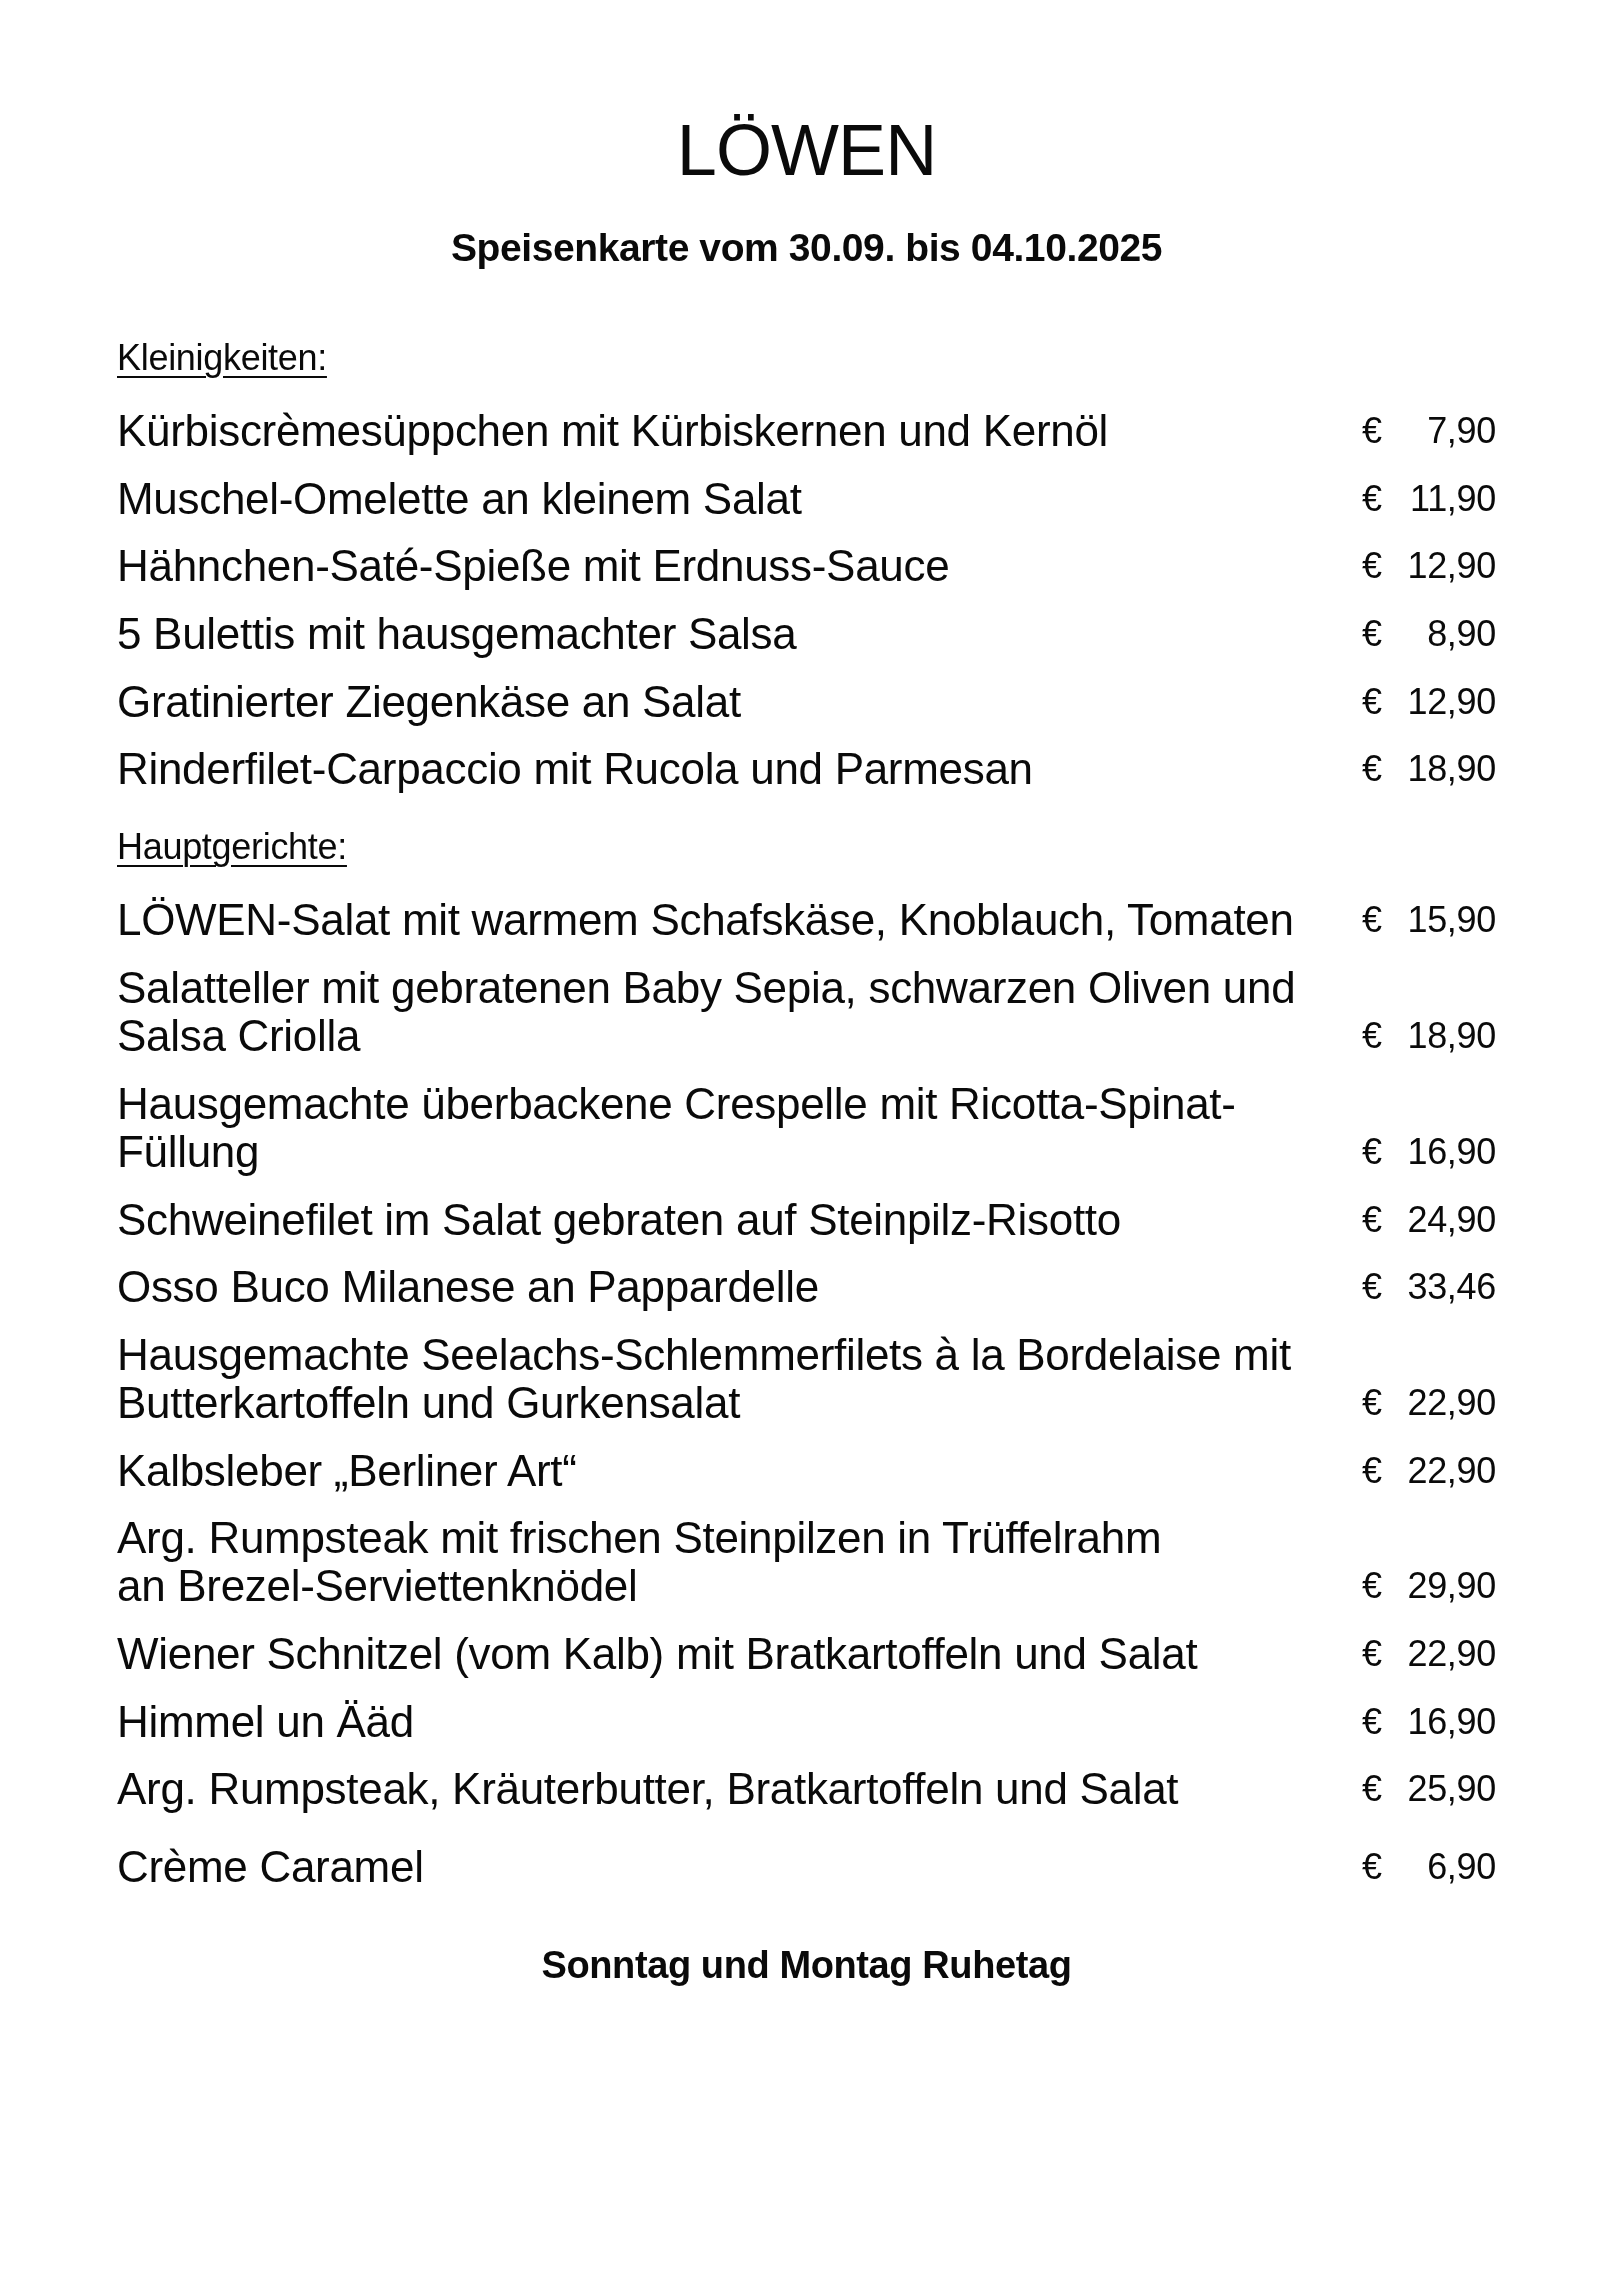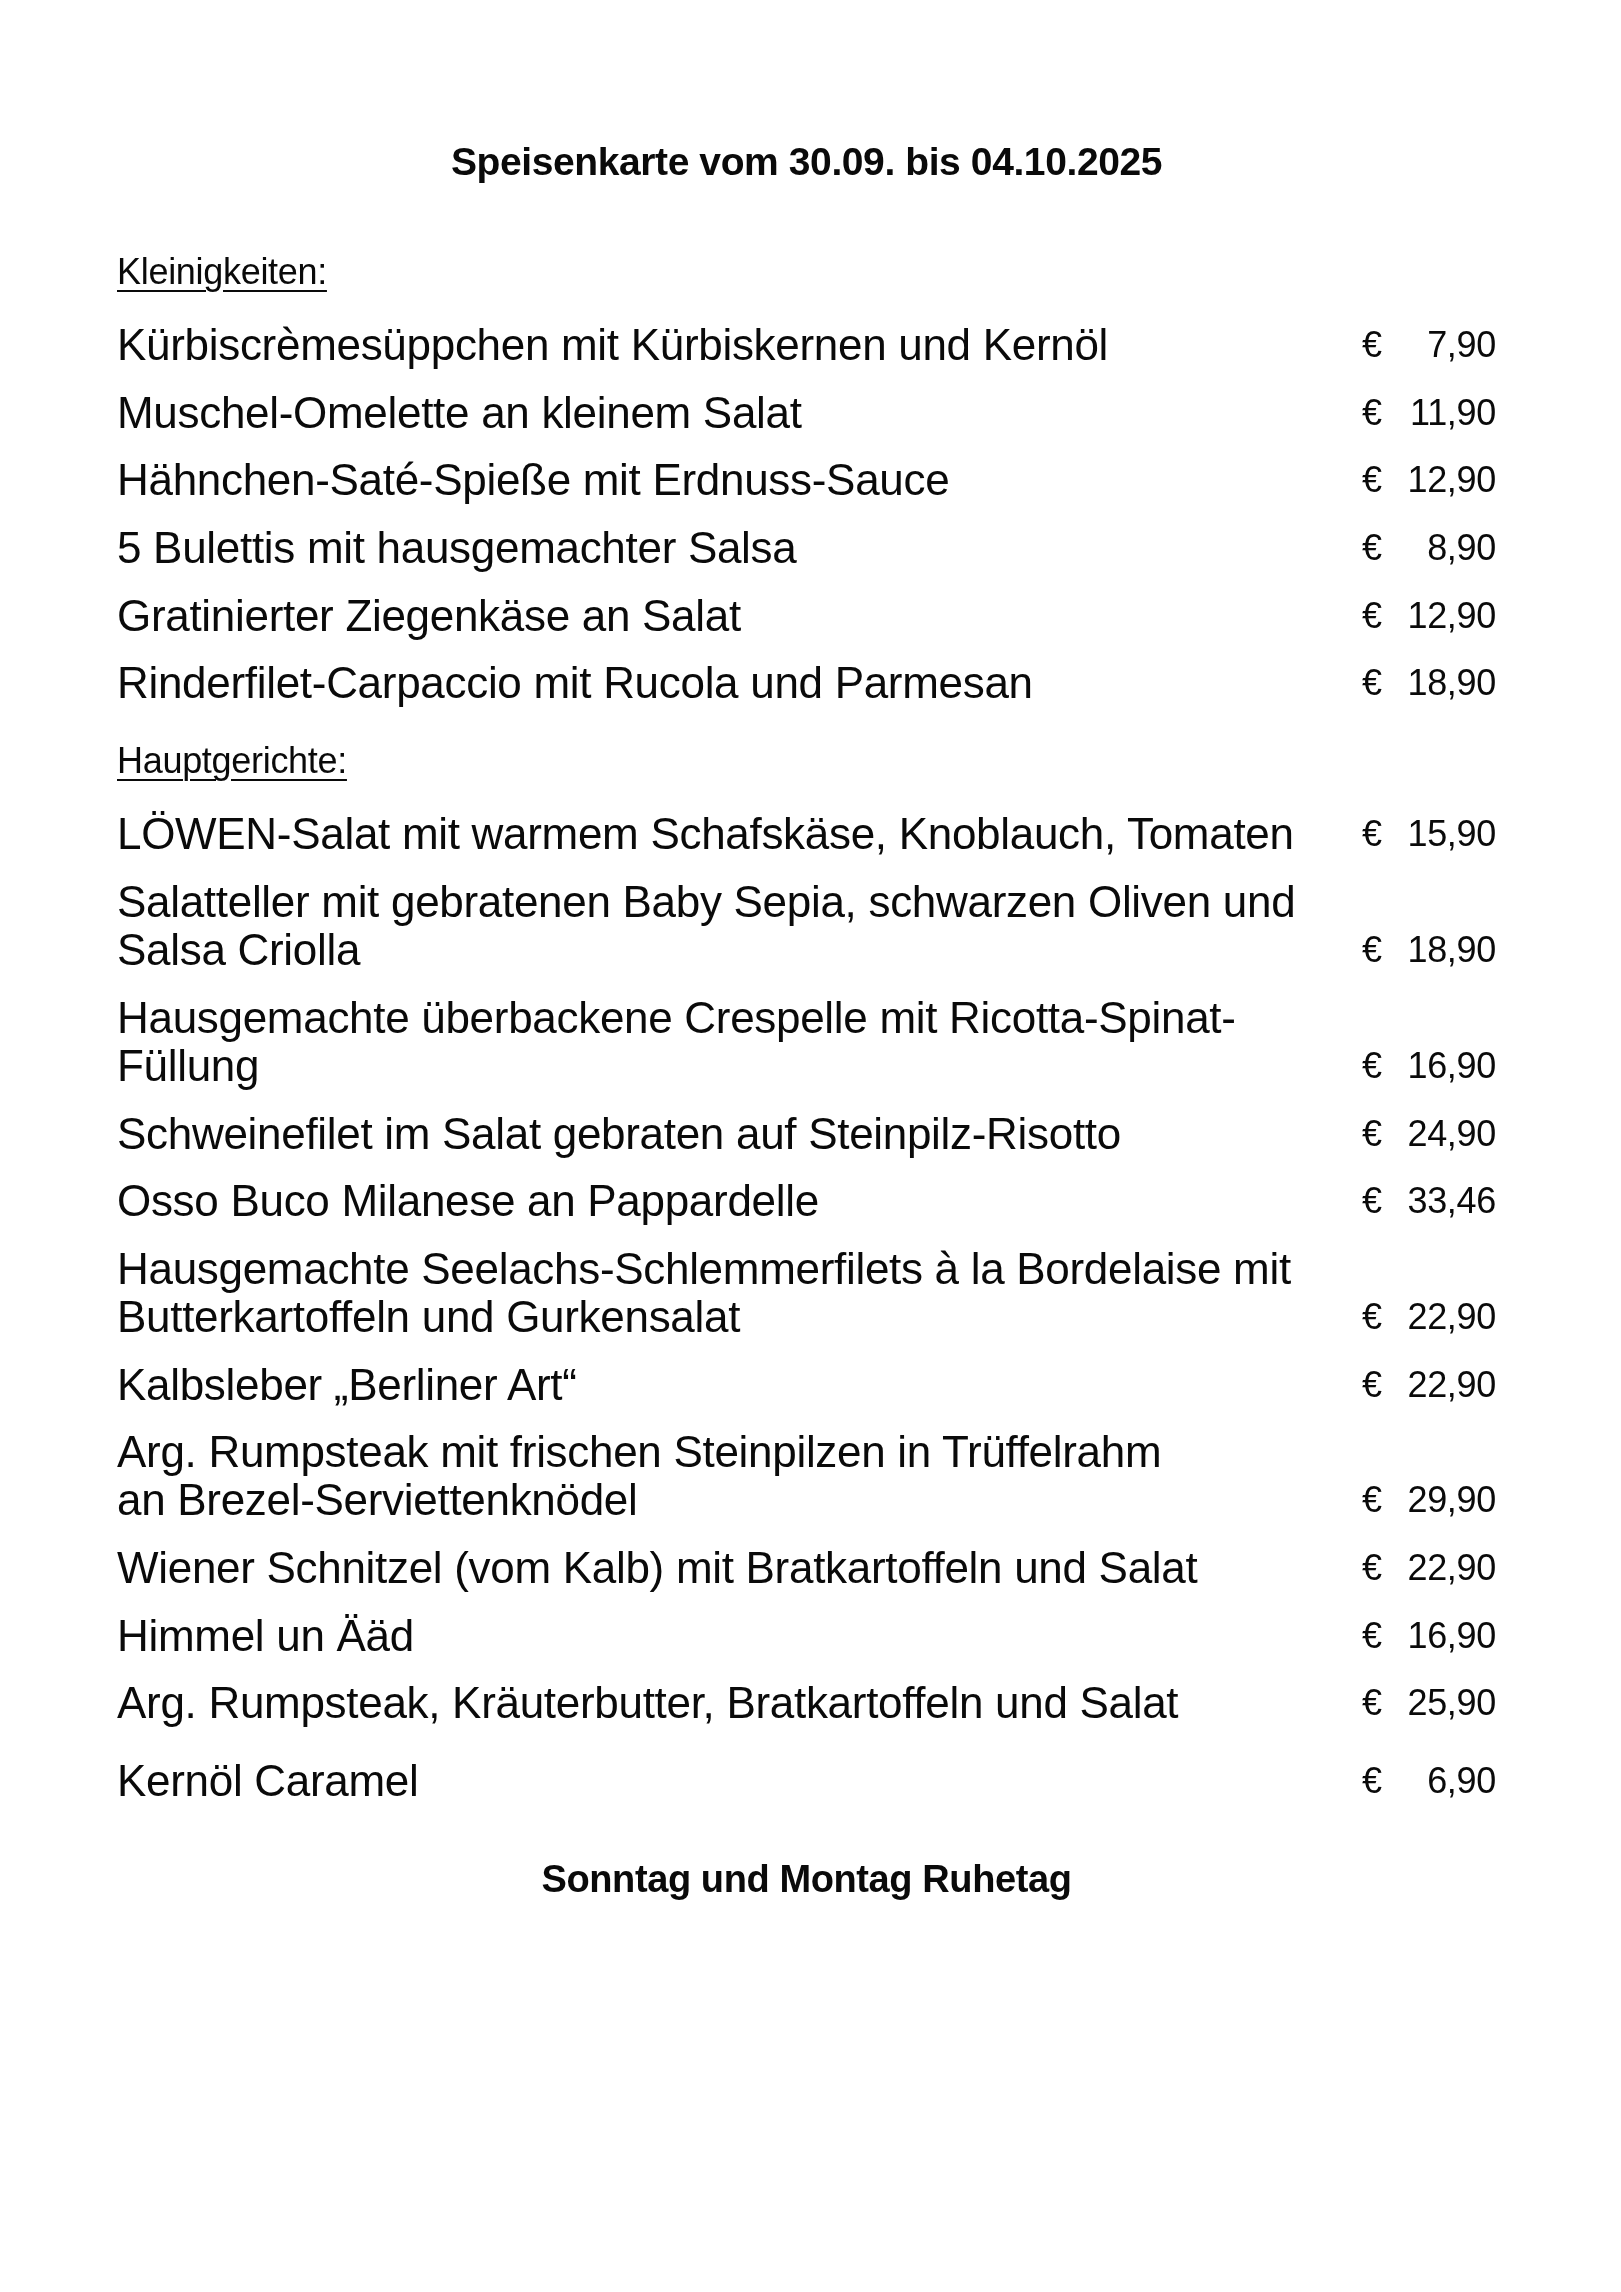--- a/index.html
+++ b/index.html
@@ -75,20 +75,21 @@
     font-weight: 700;
     margin-top: 50px;
     letter-spacing: -0.4px;
   }
 </style>
 </head>
 <body>
 
 <div class="page">
   <div class="header">
+    <div class="title">LÖWEN</div>
     <div class="subtitle">Speisenkarte vom 30.09. bis 04.10.2025</div>
   </div>
 
   <div class="menu" id="menu-sections">
       <div class="section">
         <div class="section-heading">Kleinigkeiten:</div>
         <div class="row">
           <div class="row-name">Kürbiscrèmesüppchen mit Kürbiskernen und Kernöl</div>
           <div class="row-price">
             <span>€</span>
@@ -206,21 +207,21 @@
         <div class="row">
           <div class="row-name">Arg. Rumpsteak, Kräuterbutter, Bratkartoffeln und Salat</div>
           <div class="row-price">
             <span>€</span>
             <span>25,90</span>
           </div>
         </div>
       </div>
       <div class="section section-dessert">
         <div class="row">
-          <div class="row-name">Kernöl Caramel</div>
+          <div class="row-name">Crème Caramel</div>
           <div class="row-price">
             <span>€</span>
             <span>6,90</span>
           </div>
         </div>
       </div>
     </div>
 
   <div class="footer">Sonntag und Montag Ruhetag</div>
 </div>

